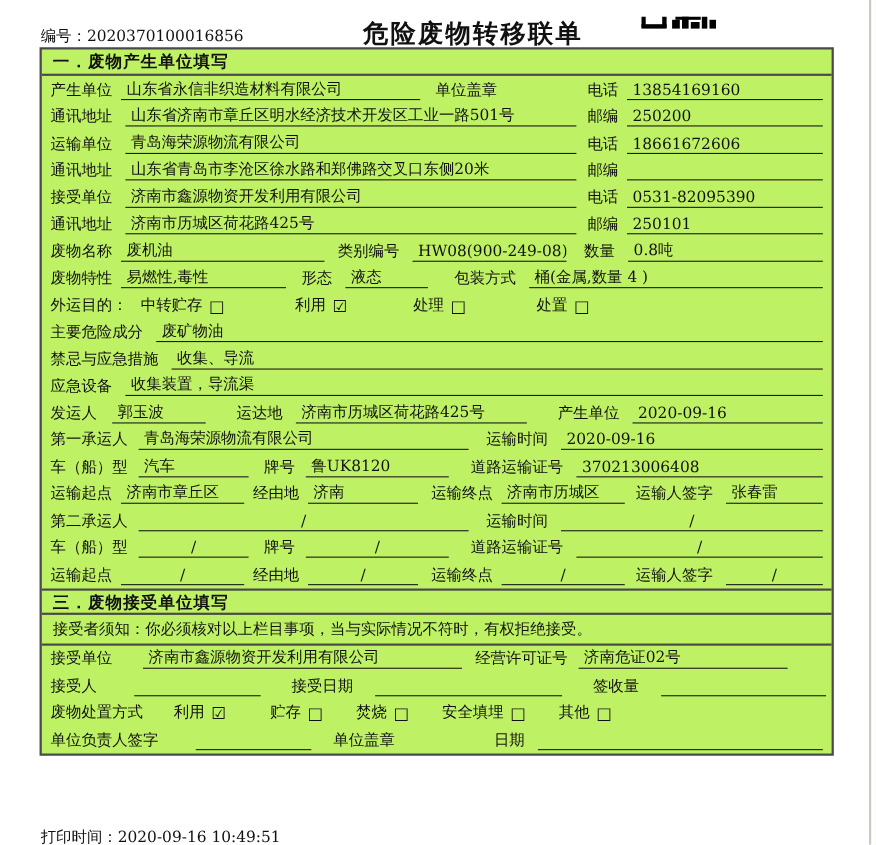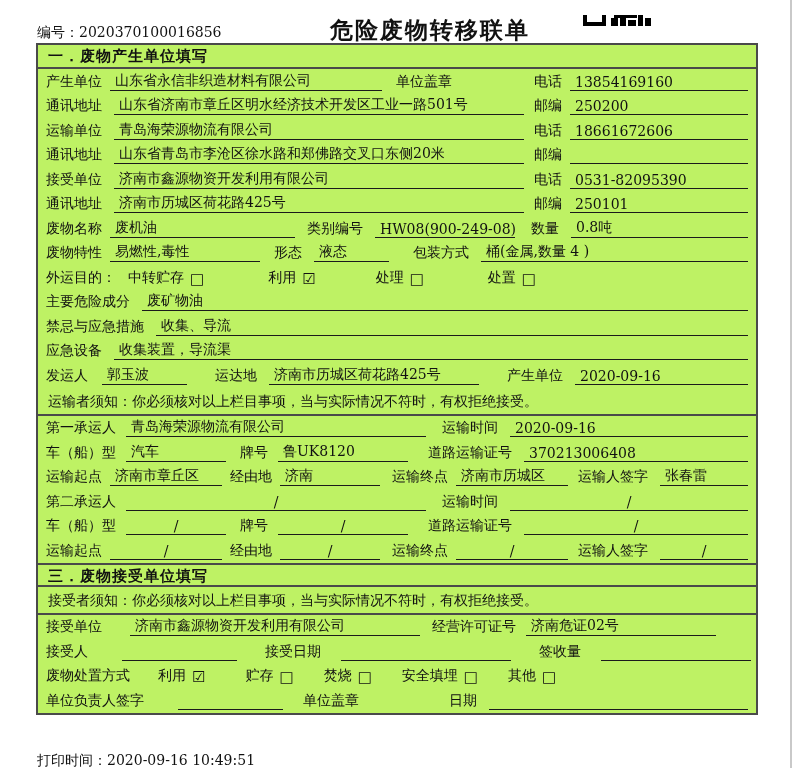--- a/index.html
+++ b/index.html
@@ -159,23 +159,20 @@
 
     <div class="row">
       <span class="lbl">发运人</span>
       <span class="val w85 ml14">郭玉波</span>
       <span class="lbl ml28">运达地</span>
       <span class="val w210 ml12">济南市历城区荷花路425号</span>
       <span class="lbl ml28">产生单位</span>
       <span class="val grow ml10">2020-09-16</span>
     </div>
 
-    <div class="note-row">
-      <span>运输者须知：你必须核对以上栏目事项，当与实际情况不符时，有权拒绝接受。</span>
-    </div>
 
     <div class="row">
       <span class="lbl">第一承运人</span>
       <span class="val w300 ml10">青岛海荣源物流有限公司</span>
       <span class="lbl ml16">运输时间</span>
       <span class="val grow ml10">2020-09-16</span>
     </div>
 
     <div class="row">
       <span class="lbl">车（船）型</span>

